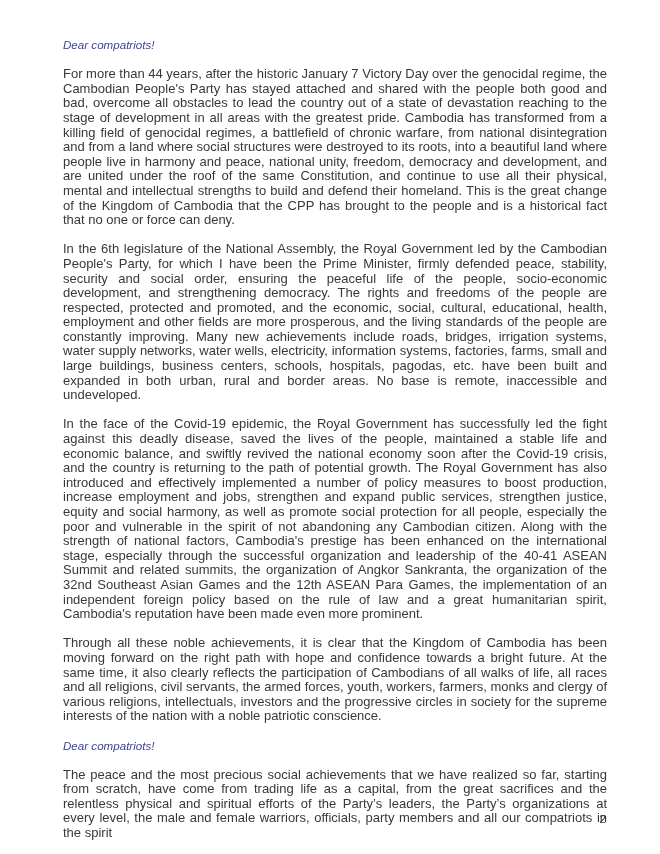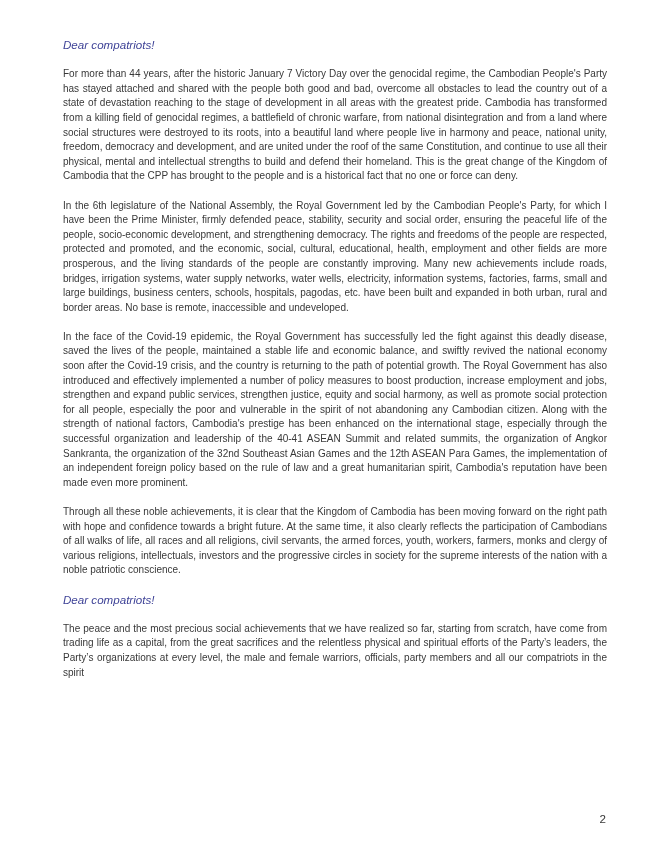--- a/index.html
+++ b/index.html
@@ -20,21 +20,21 @@
   }
   .salutation {
     font-style: italic;
     color: #3f4397;
     font-size: 11.6px;
     line-height: 14.6px;
     margin: 0 0 14.6px 0;
   }
   .body-para {
     color: #383838;
-    font-size: 10px;
+    font-size: 13px;
     line-height: 14.6px;
     margin: 0 0 14.6px 0;
     text-align: justify;
   }
   .page-number {
     position: absolute;
     top: 812px;
     right: 54px;
     color: #383838;
     font-size: 11.6px;

